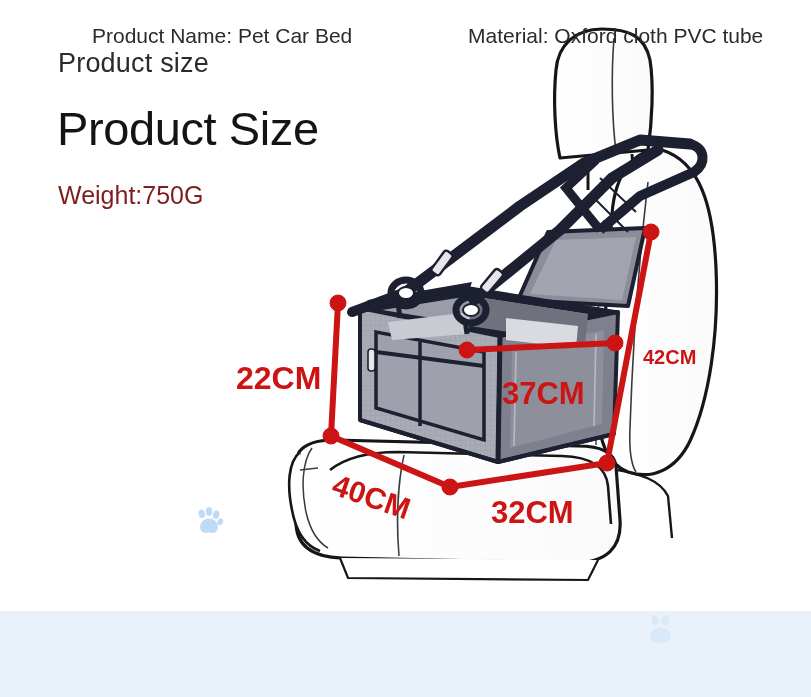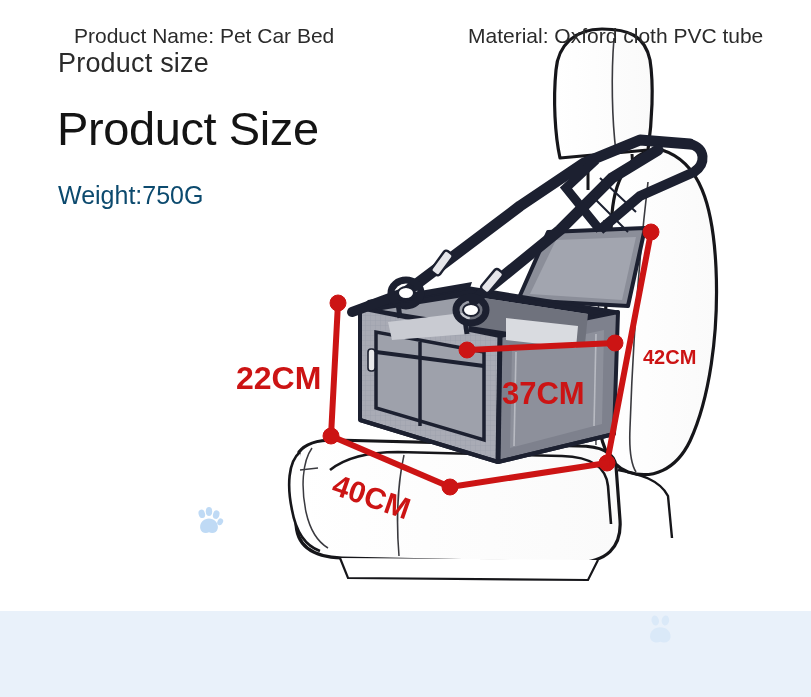--- a/index.html
+++ b/index.html
@@ -43,21 +43,21 @@
     color: #141414;
     letter-spacing: -0.4px;
     white-space: nowrap;
   }
   .txt-weight {
     position: absolute;
     left: 58px;
     top: 182px;
     font-size: 25px;
     line-height: 1.1;
-    color: #0c4a6e;
+    color: #7f1d1d;
     white-space: nowrap;
   }
 
   
   #art {
     position: absolute;
     left: 0;
     top: 0;
     width: 811px;
     height: 620px;
@@ -111,21 +111,21 @@
     z-index: 1;
   }
   .footer-text {
     position: absolute;
     top: 24px;
     font-size: 21px;
     color: #2b2b2b;
     white-space: nowrap;
     z-index: 2;
   }
-  .footer-left  { left: 74px; text-align: center; }
+  .footer-left  { left: 92px; text-align: center; }
   .footer-right { left: 468px; text-align: right; }
 </style>
 </head>
 <body>
 
 <div id="stage">
 
   <div class="txt-small-title">Product size</div>
   <div class="txt-big-title">Product Size</div>
   <div class="txt-weight">Weight:750G</div>
@@ -257,20 +257,21 @@
       <circle cx="450" cy="487" r="8"></circle>
 
       <line x1="450" y1="487" x2="607" y2="463" stroke-width="6" stroke-linecap="round"></line>
     </g>
   </svg>
 
   <div class="dim dim-22">22CM</div>
   <div class="dim dim-37">37CM</div>
   <div class="dim dim-42">42CM</div>
   <div class="dim dim-40">40CM</div>
+  <div class="dim dim-32">32CM</div>
 
   <svg class="paw-watermark" viewBox="0 0 40 40">
     <ellipse cx="11" cy="11" rx="4" ry="5.4" fill="#bcd9f5" transform="rotate(-16 11 11)"></ellipse>
     <ellipse cx="20" cy="8" rx="4" ry="5.6" fill="#bcd9f5"></ellipse>
     <ellipse cx="29" cy="12" rx="4" ry="5.4" fill="#bcd9f5" transform="rotate(16 29 12)"></ellipse>
     <ellipse cx="34" cy="21" rx="3.4" ry="4.4" fill="#bcd9f5" transform="rotate(28 34 21)"></ellipse>
     <path d="M20 17 C 27 17 32 23 31 29 C 30 35 24 36 20 34 C 16 36 10 35 9 29 C 8 23 13 17 20 17 Z" fill="#bcd9f5"></path>
   </svg>
 
   <div id="footer"></div>

